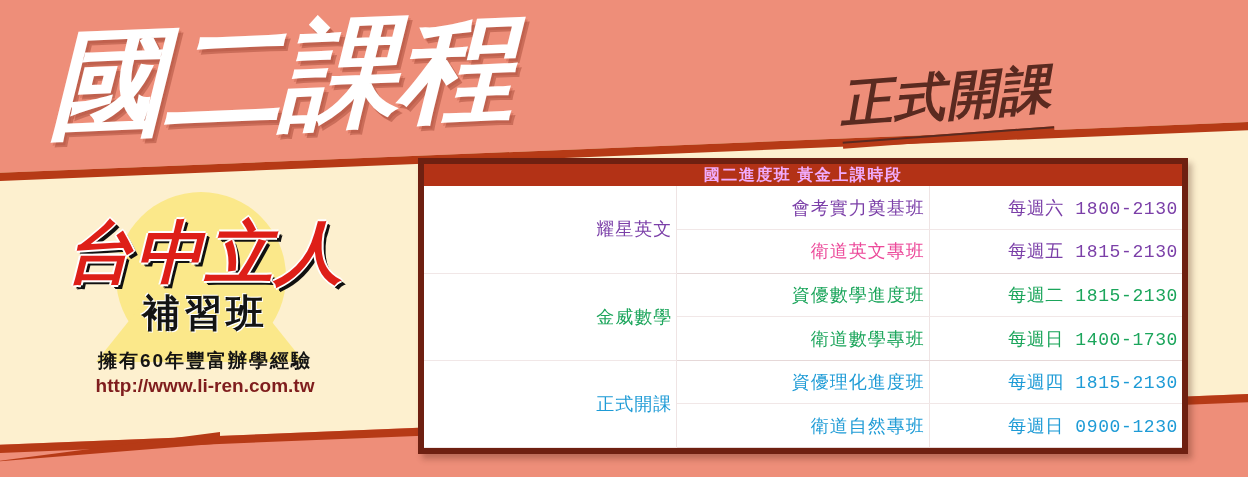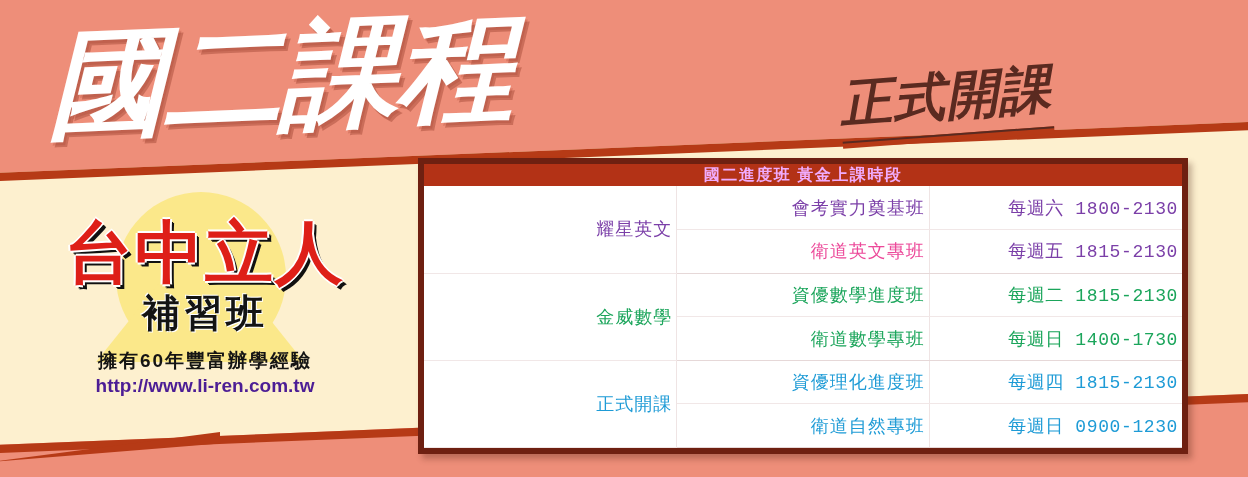--- a/index.html
+++ b/index.html
@@ -128,21 +128,21 @@
     width:0;height:0;
     border-left:104px solid transparent;
     border-right:104px solid transparent;
     border-bottom:130px solid #FBE88A;
     z-index:0;
   }
   .logo-main{
     position:relative; z-index:2;
     margin-top:22px;
     font-family:"DejaVu Serif","Liberation Serif",serif;
-    font-size:68px; font-weight:bold; 
+    font-size:68px; font-weight:bold; font-style:italic;
     color:#DE1F18;
     letter-spacing:2px;
     line-height:1;
     white-space:nowrap;
     text-shadow:
       2px 0 0 #fff, -2px 0 0 #fff, 0 2px 0 #fff, 0 -2px 0 #fff,
       3px 3px 0 #111, 4px 4px 0 #111;
   }
   .logo-sub{
     position:relative; z-index:2;
@@ -168,21 +168,21 @@
     margin-top:14px;
     font-size:19px; font-weight:bold;
     color:#141414;
     letter-spacing:2px;
     white-space:nowrap;
   }
   .logo-url{
     position:relative; z-index:2;
     margin-top:1px;
     font-size:19px; font-weight:bold;
-    color:#4c1d95;
+    color:#7f1d1d;
     letter-spacing:0px;
     white-space:nowrap;
   }
 
   
   .schedule-wrap{
     position:absolute;
     left:418px; top:158px;
     width:770px; height:296px;
     z-index:9;

